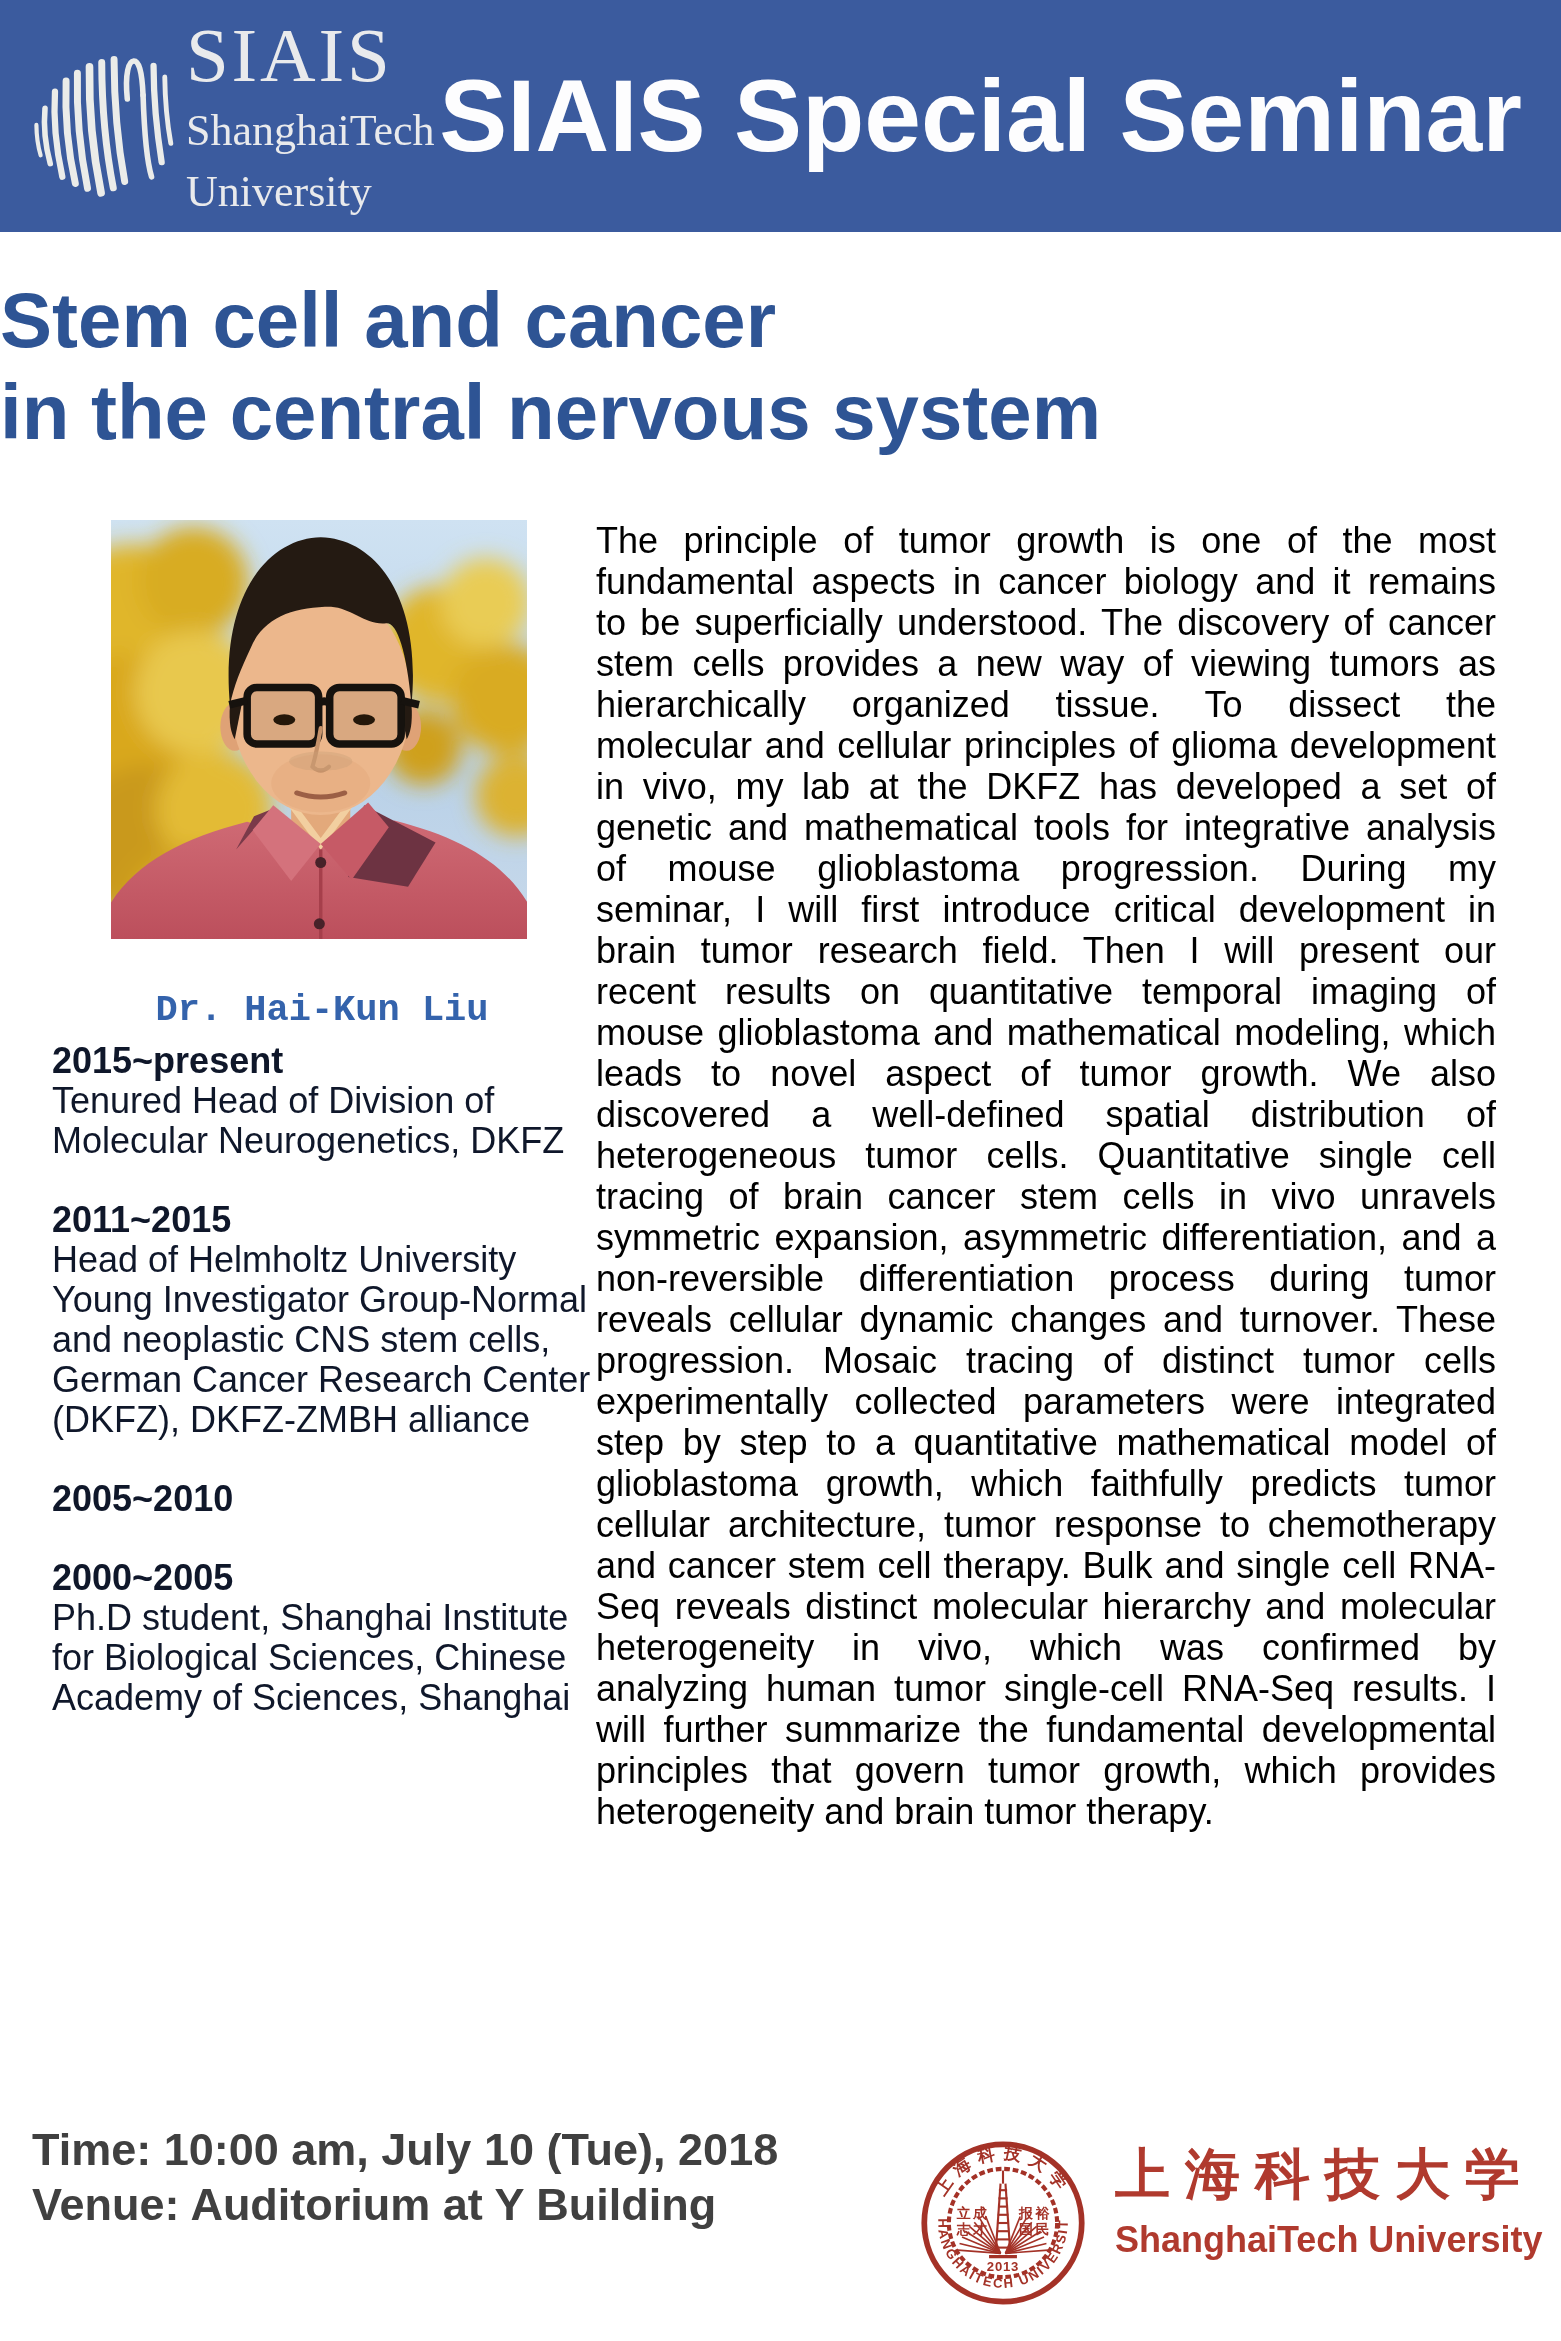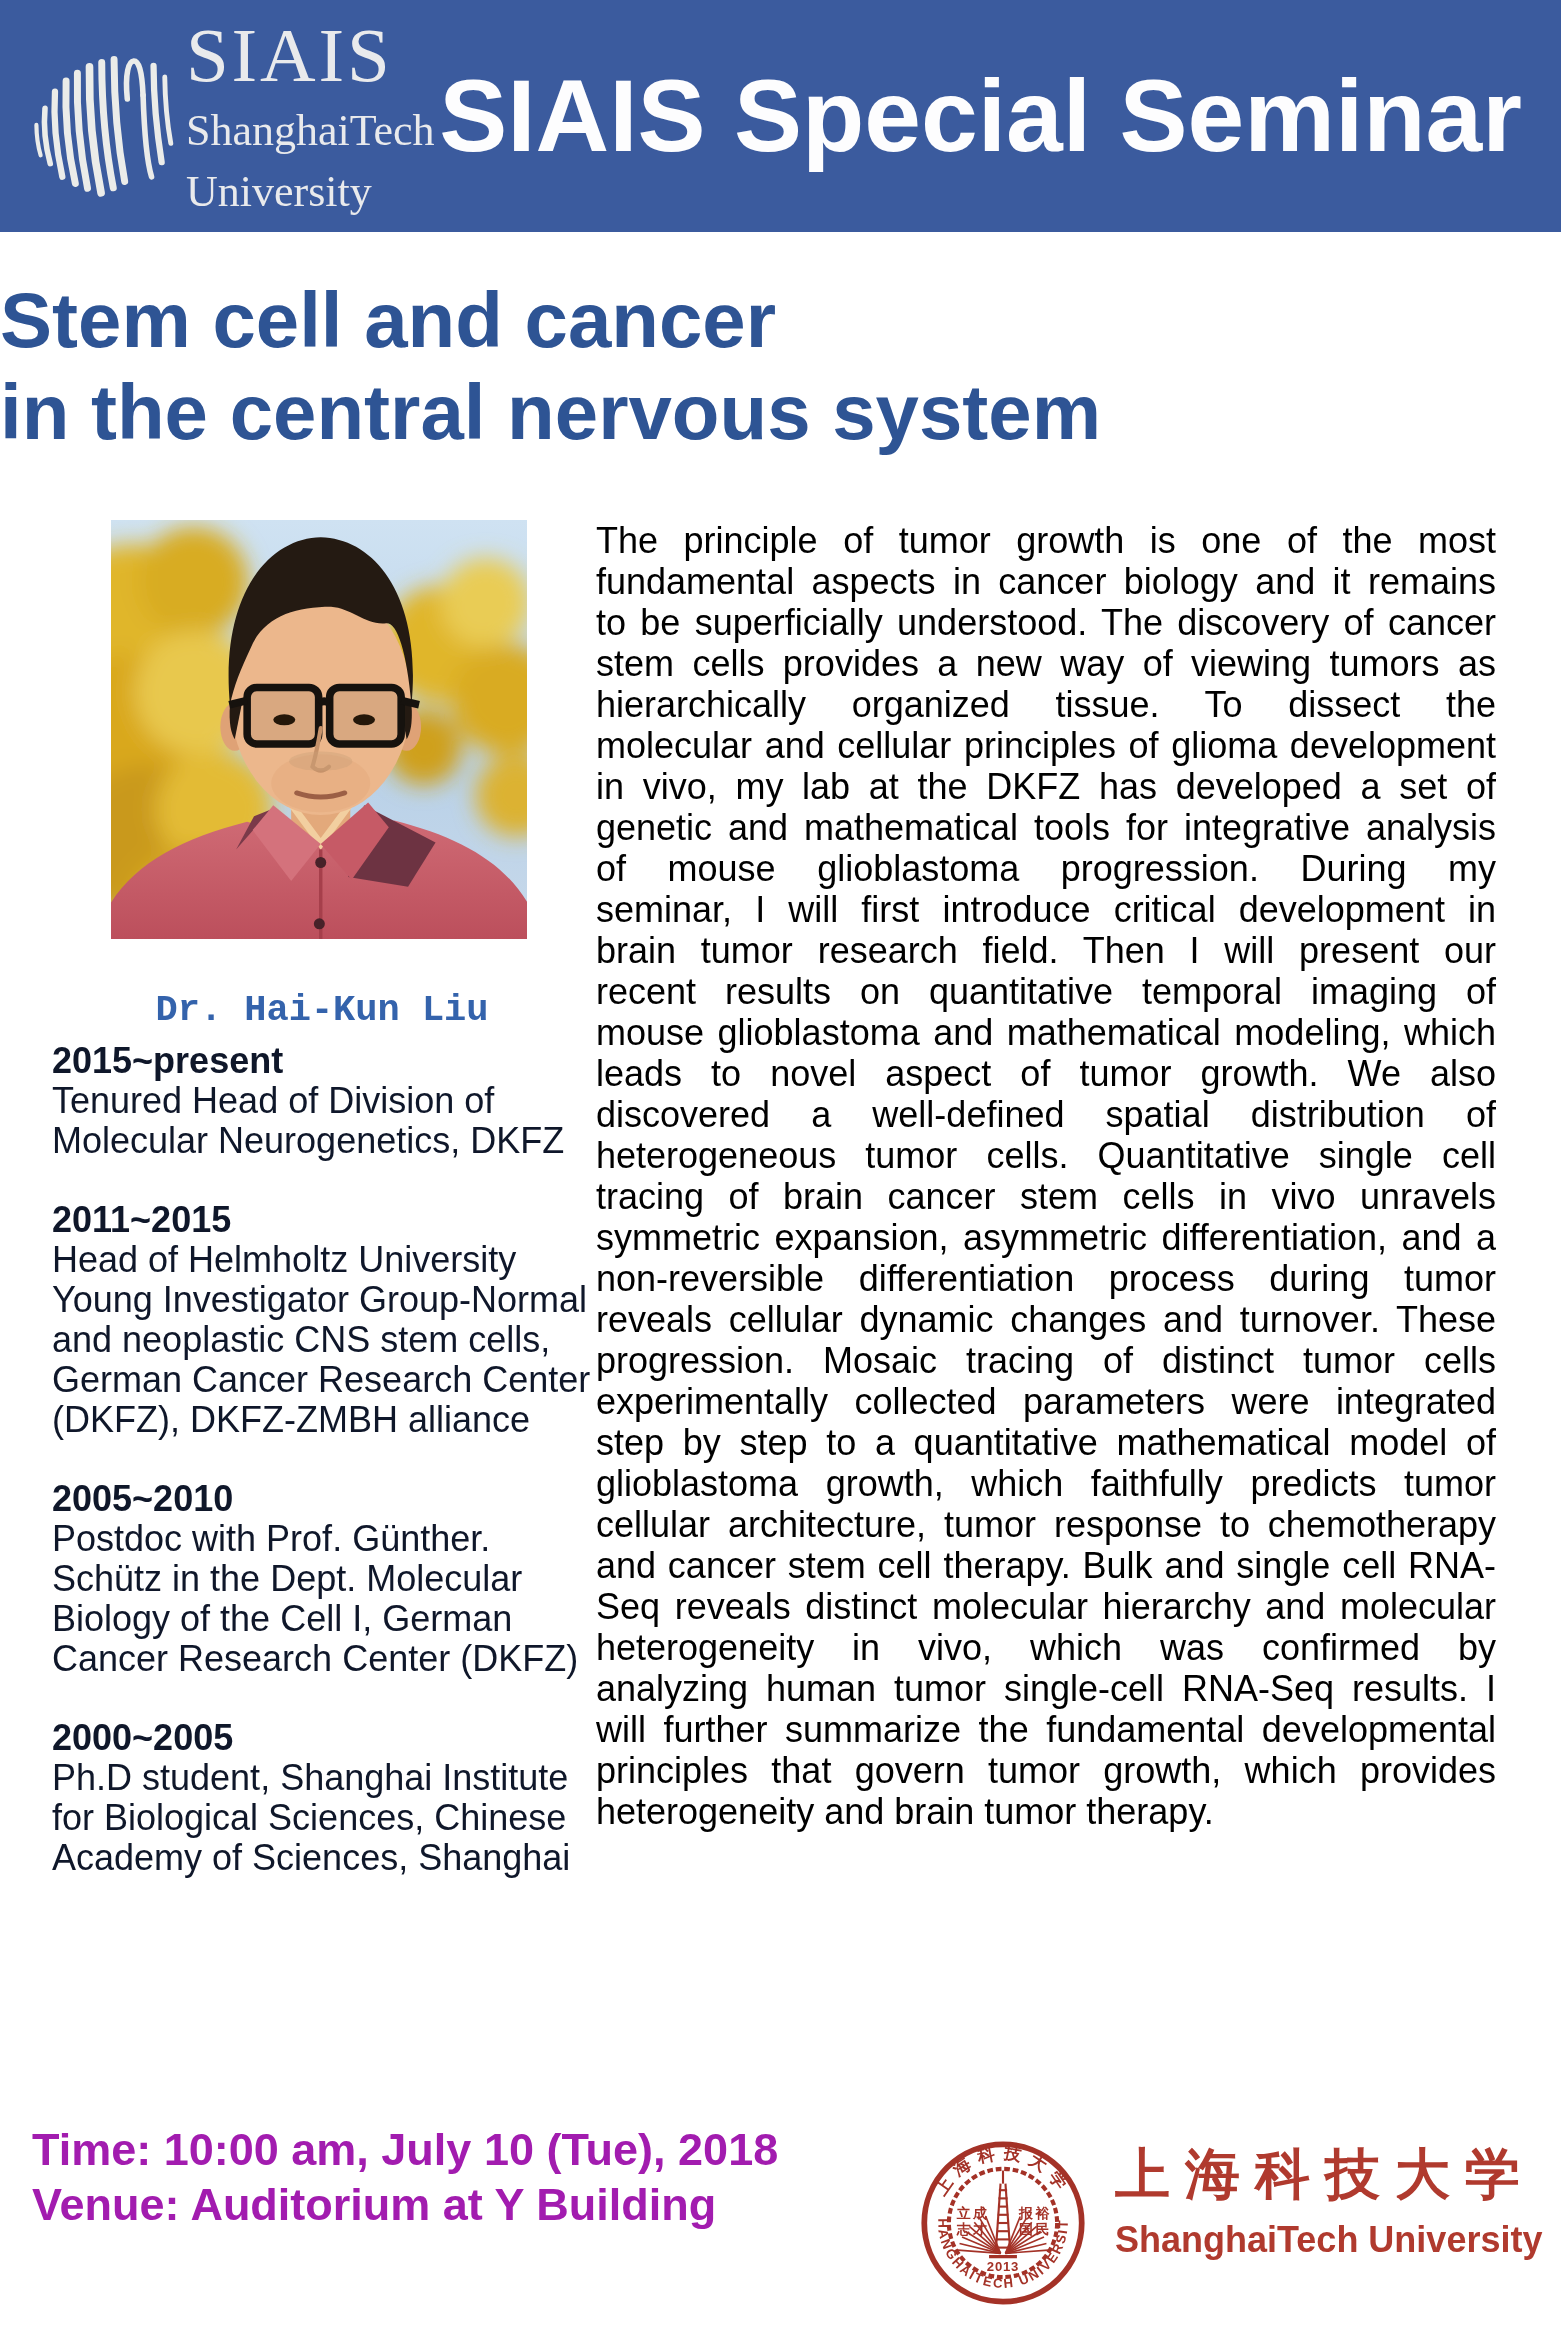--- a/index.html
+++ b/index.html
@@ -33,21 +33,21 @@
   .bio{position:absolute;left:52px;top:1041px;width:540px;font-size:36px;line-height:40px;color:#0f172a;}
   .bio-section{margin-bottom:39px;}
   .bio-period{font-weight:bold;}
 
   
   .abstract{position:absolute;left:596px;top:520px;width:900px;font-size:36px;line-height:41px;color:#000;}
   .abs-line{text-align:justify;text-align-last:justify;height:41px;overflow:hidden;}
   .abs-line.abs-last{text-align-last:left;}
 
   
-  .time-venue{position:absolute;left:32px;top:2122px;font-size:45px;font-weight:bold;line-height:55px;color:#a21caf;}
+  .time-venue{position:absolute;left:32px;top:2122px;font-size:45px;font-weight:bold;line-height:55px;color:#404040;}
   .seal{position:absolute;left:921px;top:2141px;width:164px;height:164px;}
   .seal svg{display:block;width:100%;height:100%;}
   .uni-cn{position:absolute;left:1115px;top:2138px;font-size:55px;font-weight:bold;
           color:#b03a2e;letter-spacing:15px;white-space:nowrap;}
   .uni-en{position:absolute;left:1115px;top:2219px;font-size:36px;font-weight:bold;color:#b03a2e;}
 
   .seal-arc-cn{font-size:21px;font-weight:bold;letter-spacing:9px;fill:#a43227;}
   .seal-arc-en{font-size:16px;font-weight:bold;letter-spacing:2.4px;fill:#a43227;}
   .seal-motto-char{font-size:17px;font-weight:bold;fill:#a43227;}
   .seal-year{font-size:16px;font-weight:bold;fill:#a43227;letter-spacing:1px;}
@@ -179,21 +179,20 @@
       <div class="bio-section">
         <div class="bio-period">2015~present</div>
         <div class="bio-desc">Tenured Head of Division of Molecular Neurogenetics, DKFZ</div>
       </div>
       <div class="bio-section">
         <div class="bio-period">2011~2015</div>
         <div class="bio-desc">Head of Helmholtz University Young Investigator Group-Normal and neoplastic CNS stem cells, German Cancer Research Center (DKFZ), DKFZ-ZMBH alliance</div>
       </div>
       <div class="bio-section">
         <div class="bio-period">2005~2010</div>
-        <div class="bio-desc">Postdoc with Prof. Günther. Schütz in the Dept. Molecular Biology of the Cell I, German Cancer Research Center (DKFZ)</div>
       </div>
       <div class="bio-section">
         <div class="bio-period">2000~2005</div>
         <div class="bio-desc">Ph.D student, Shanghai Institute for Biological Sciences, Chinese Academy of Sciences, Shanghai</div>
       </div>
     </div>
 
   <div class="abstract">
       <div class="abs-line">The principle of tumor growth is one of the most</div>
       <div class="abs-line">fundamental aspects in cancer biology and it remains</div>

